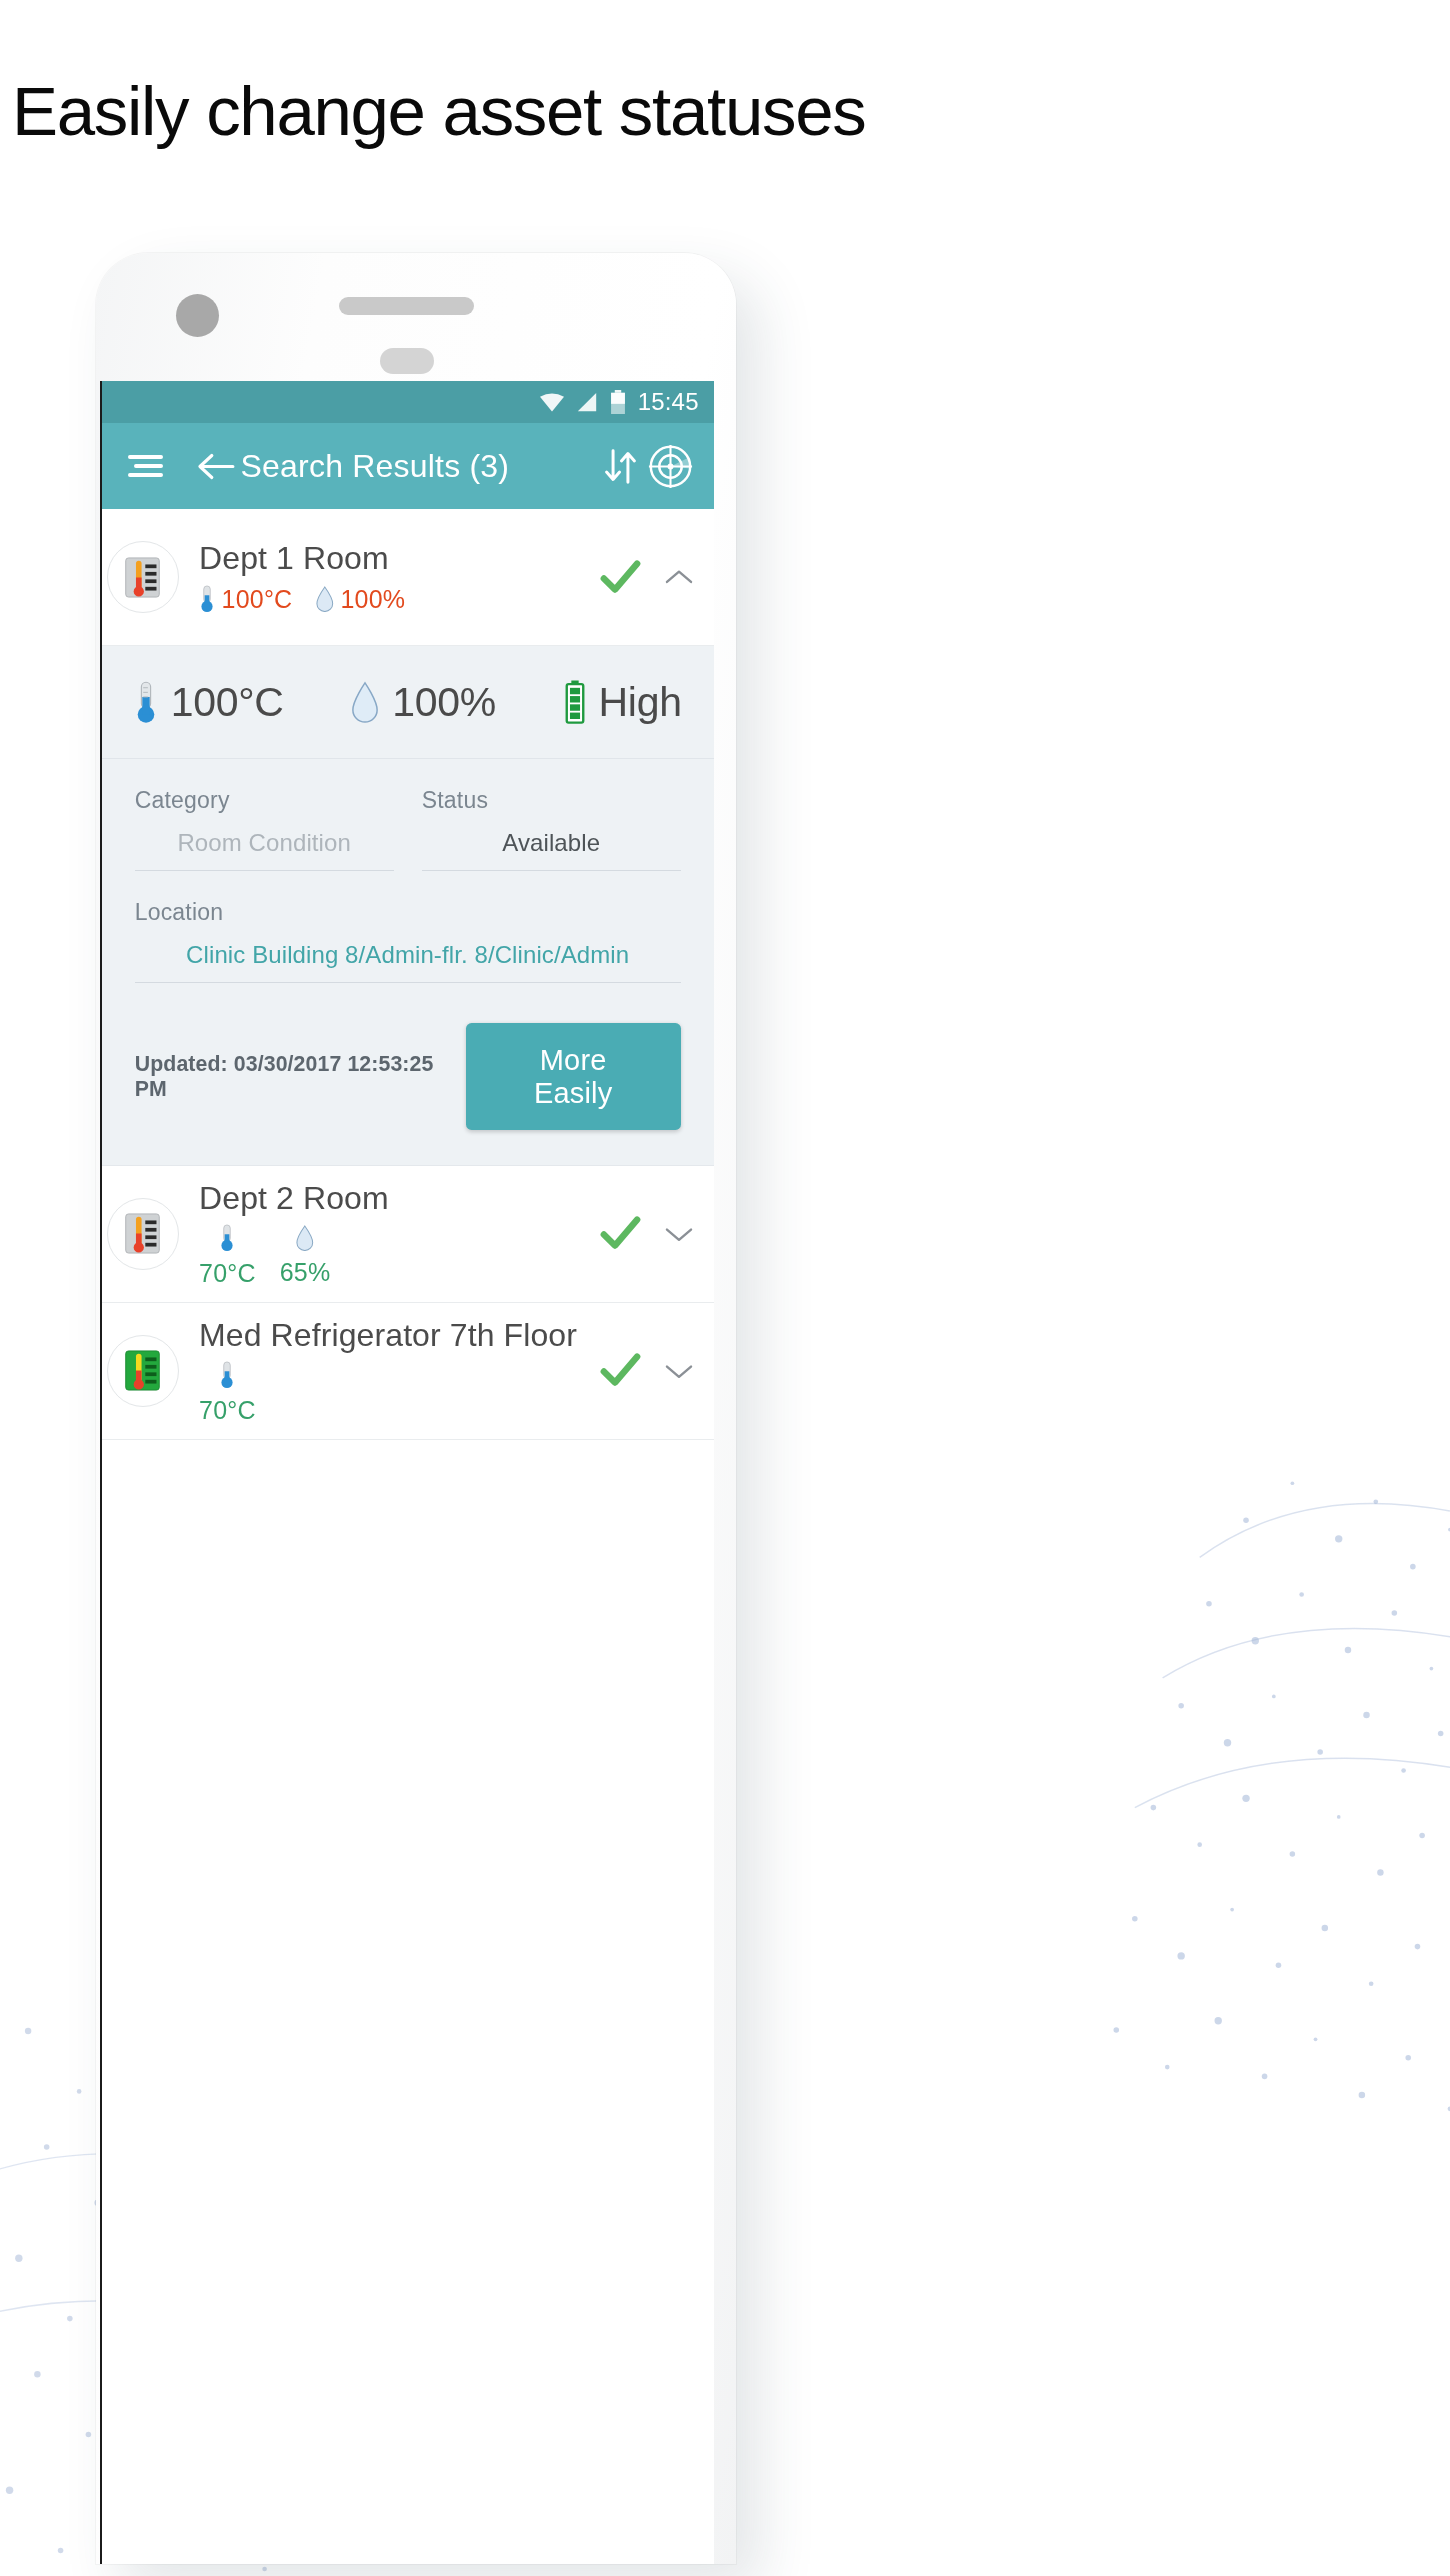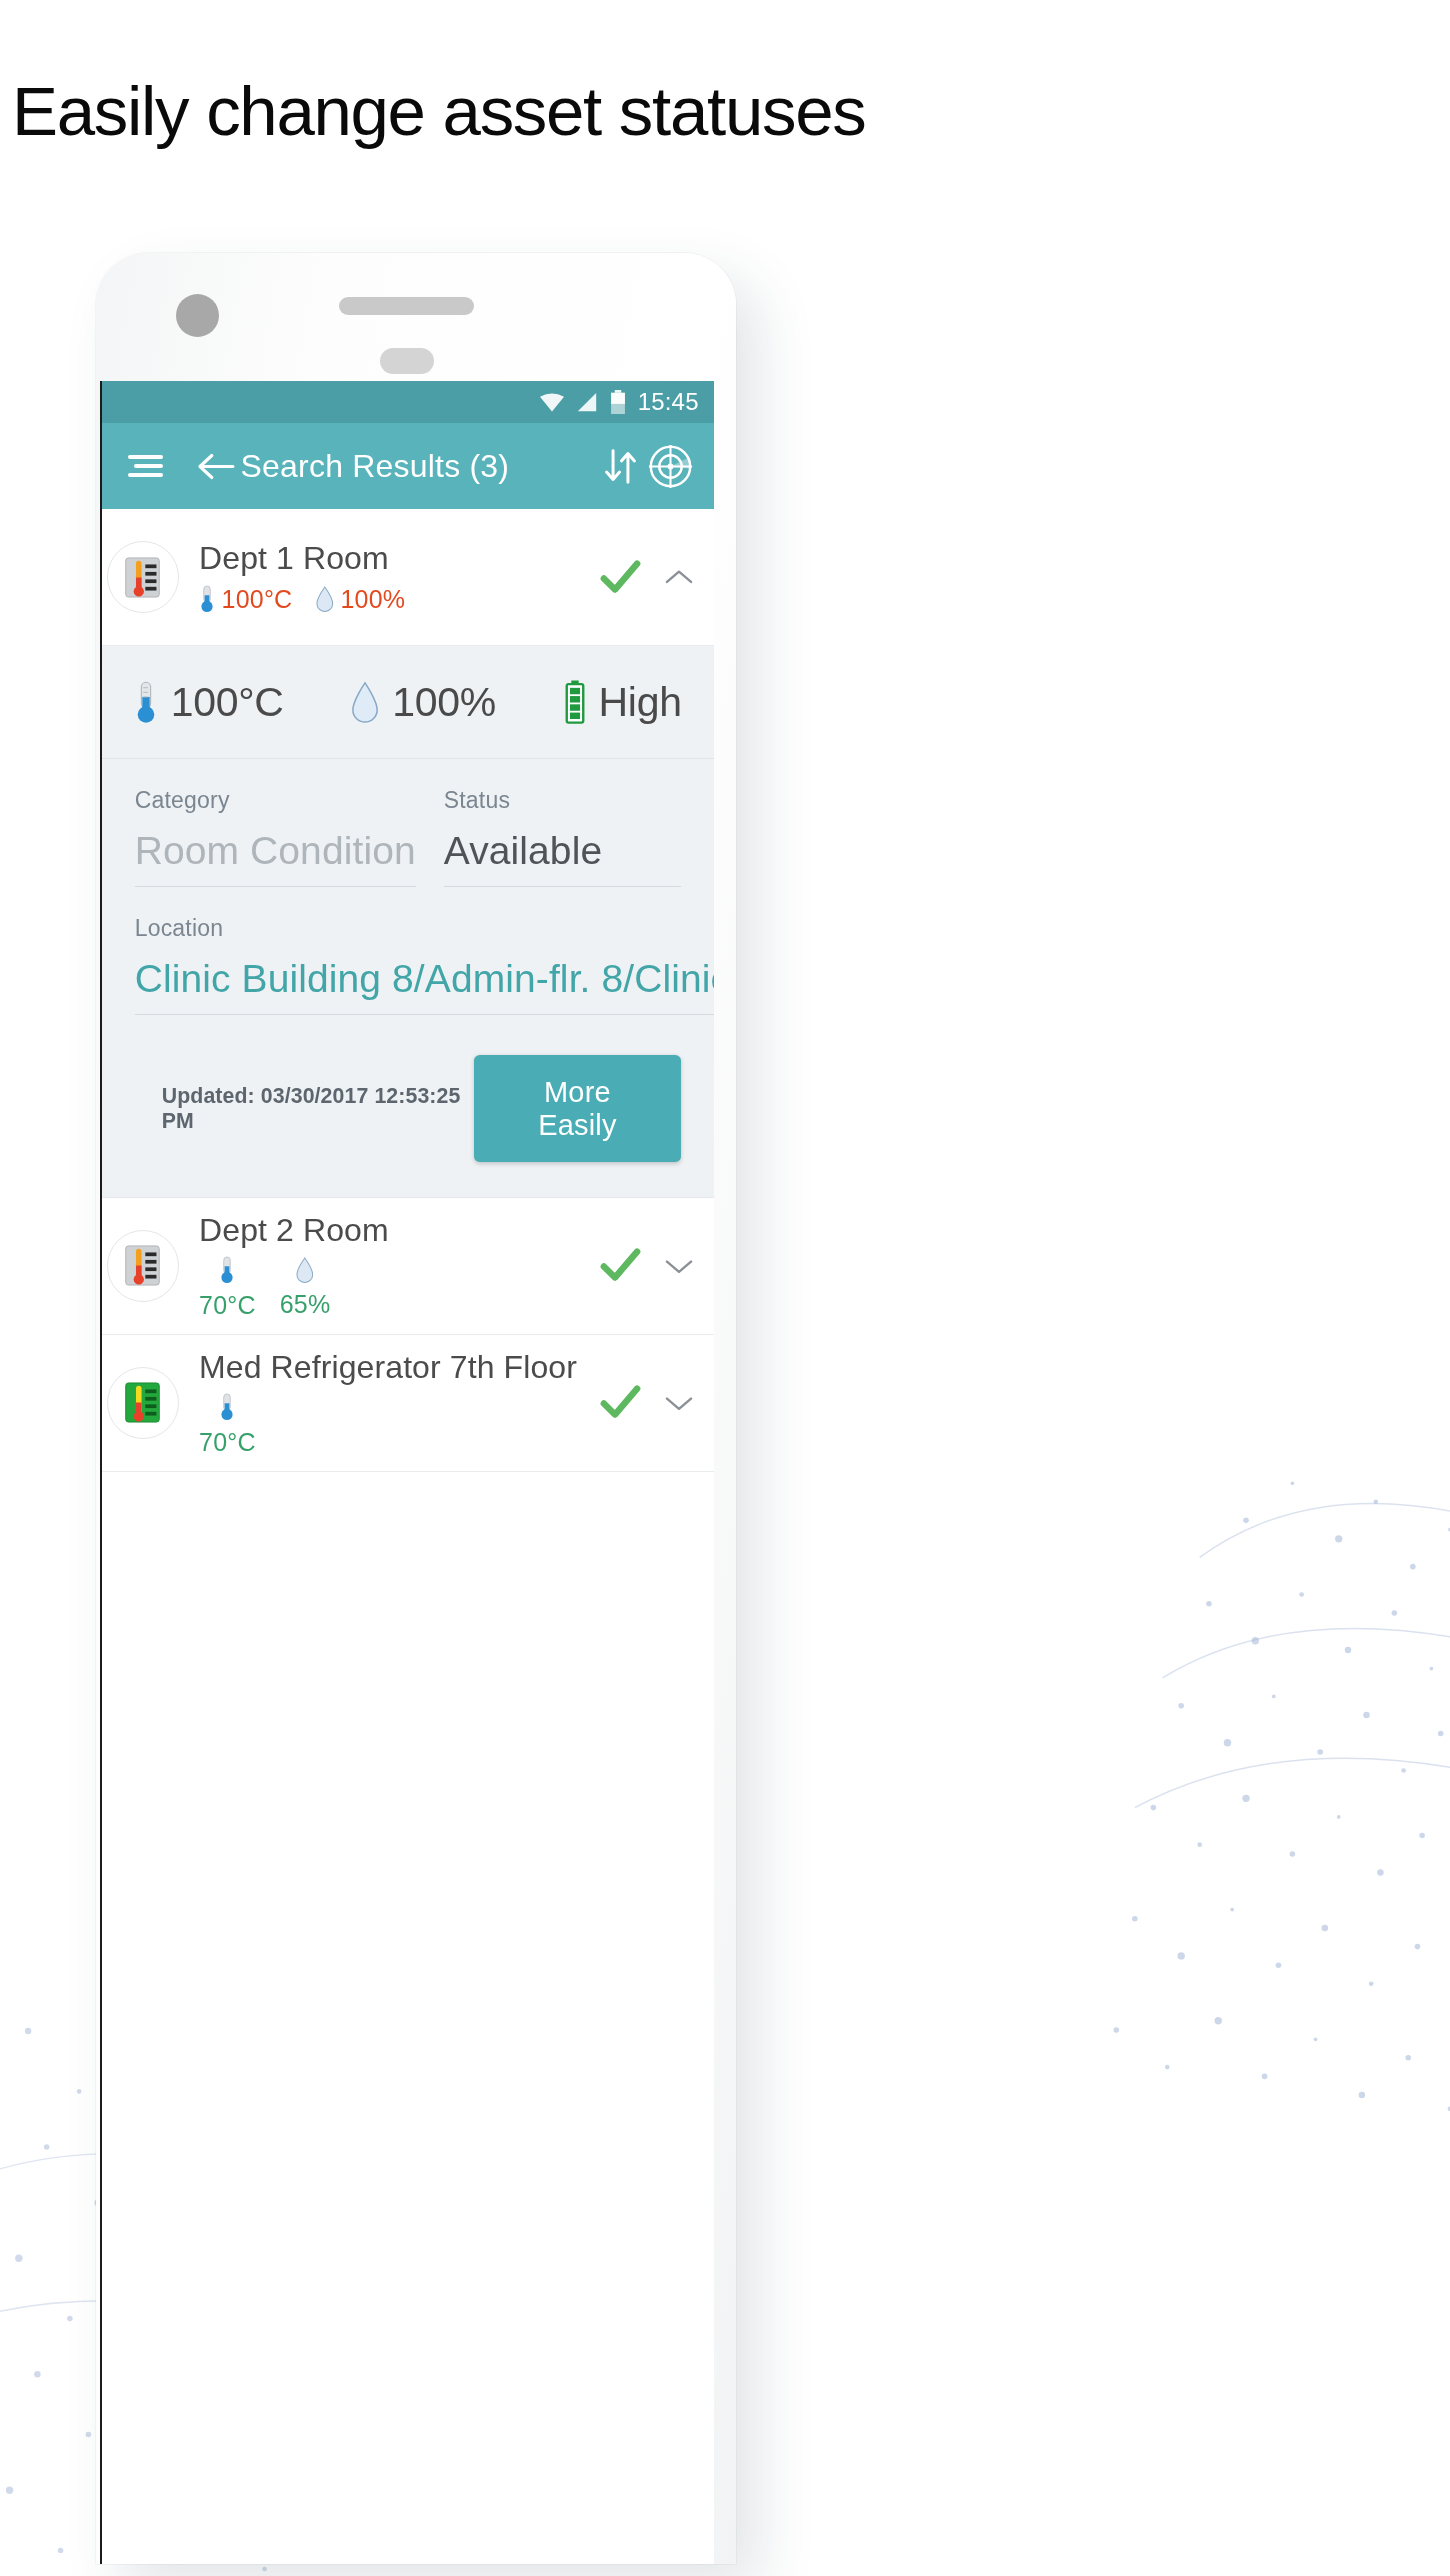--- a/index.html
+++ b/index.html
@@ -116,31 +116,30 @@
   }
   .sum-item { display:flex; align-items:center; gap:13px; }
   .sum-val { font-size:41px; color:#4a4a4a; letter-spacing:-0.3px; }
 
   .panel-fields { padding:28px 33px 0 33px; }
   .field-row { display:flex; gap:28px; }
   .field { flex:1; padding-bottom:7.4px; }
   .field.wide { flex:1 1 100%; }
   .field-label { font-size:23px; color:#7b8690; letter-spacing:0.2px; }
   .field-value {
-    font-size:39px; letter-spacing:0.1px; padding:15px 0 13px 0;
-    border-bottom:0.9px solid #d4dae0; white-space:nowrap;
+    font-size:24px; letter-spacing:0.1px; padding:15px 0 13px 0;
+    border-bottom:0.9px solid #d4dae0; white-space:nowrap;text-align:center;
   }
   .fv-muted { color:#aeb5bb; }
   .fv-dark  { color:#4e5458; }
   .fv-link  { color:#42a5a8; }
 
   .panel-footer {
     display:flex; align-items:center; justify-content:space-between;
     padding:33px 33px 35px 33px;
-    margin-left:27px;
   }
   .updated { font-size:21.3px; color:#5d666e; font-weight:bold; letter-spacing:0.1px; }
   .btn-more {
     background:#4aacb4; color:#fff; font-size:29px;
     padding:20.4px 32px; border-radius:5.6px; border:none;
     box-shadow:0 1.9px 4.6px rgba(0,0,0,.18);
     font-family:"Liberation Sans", sans-serif;
     letter-spacing:0.2px;
   }
   .tail { height:83px; background:#fff; }

